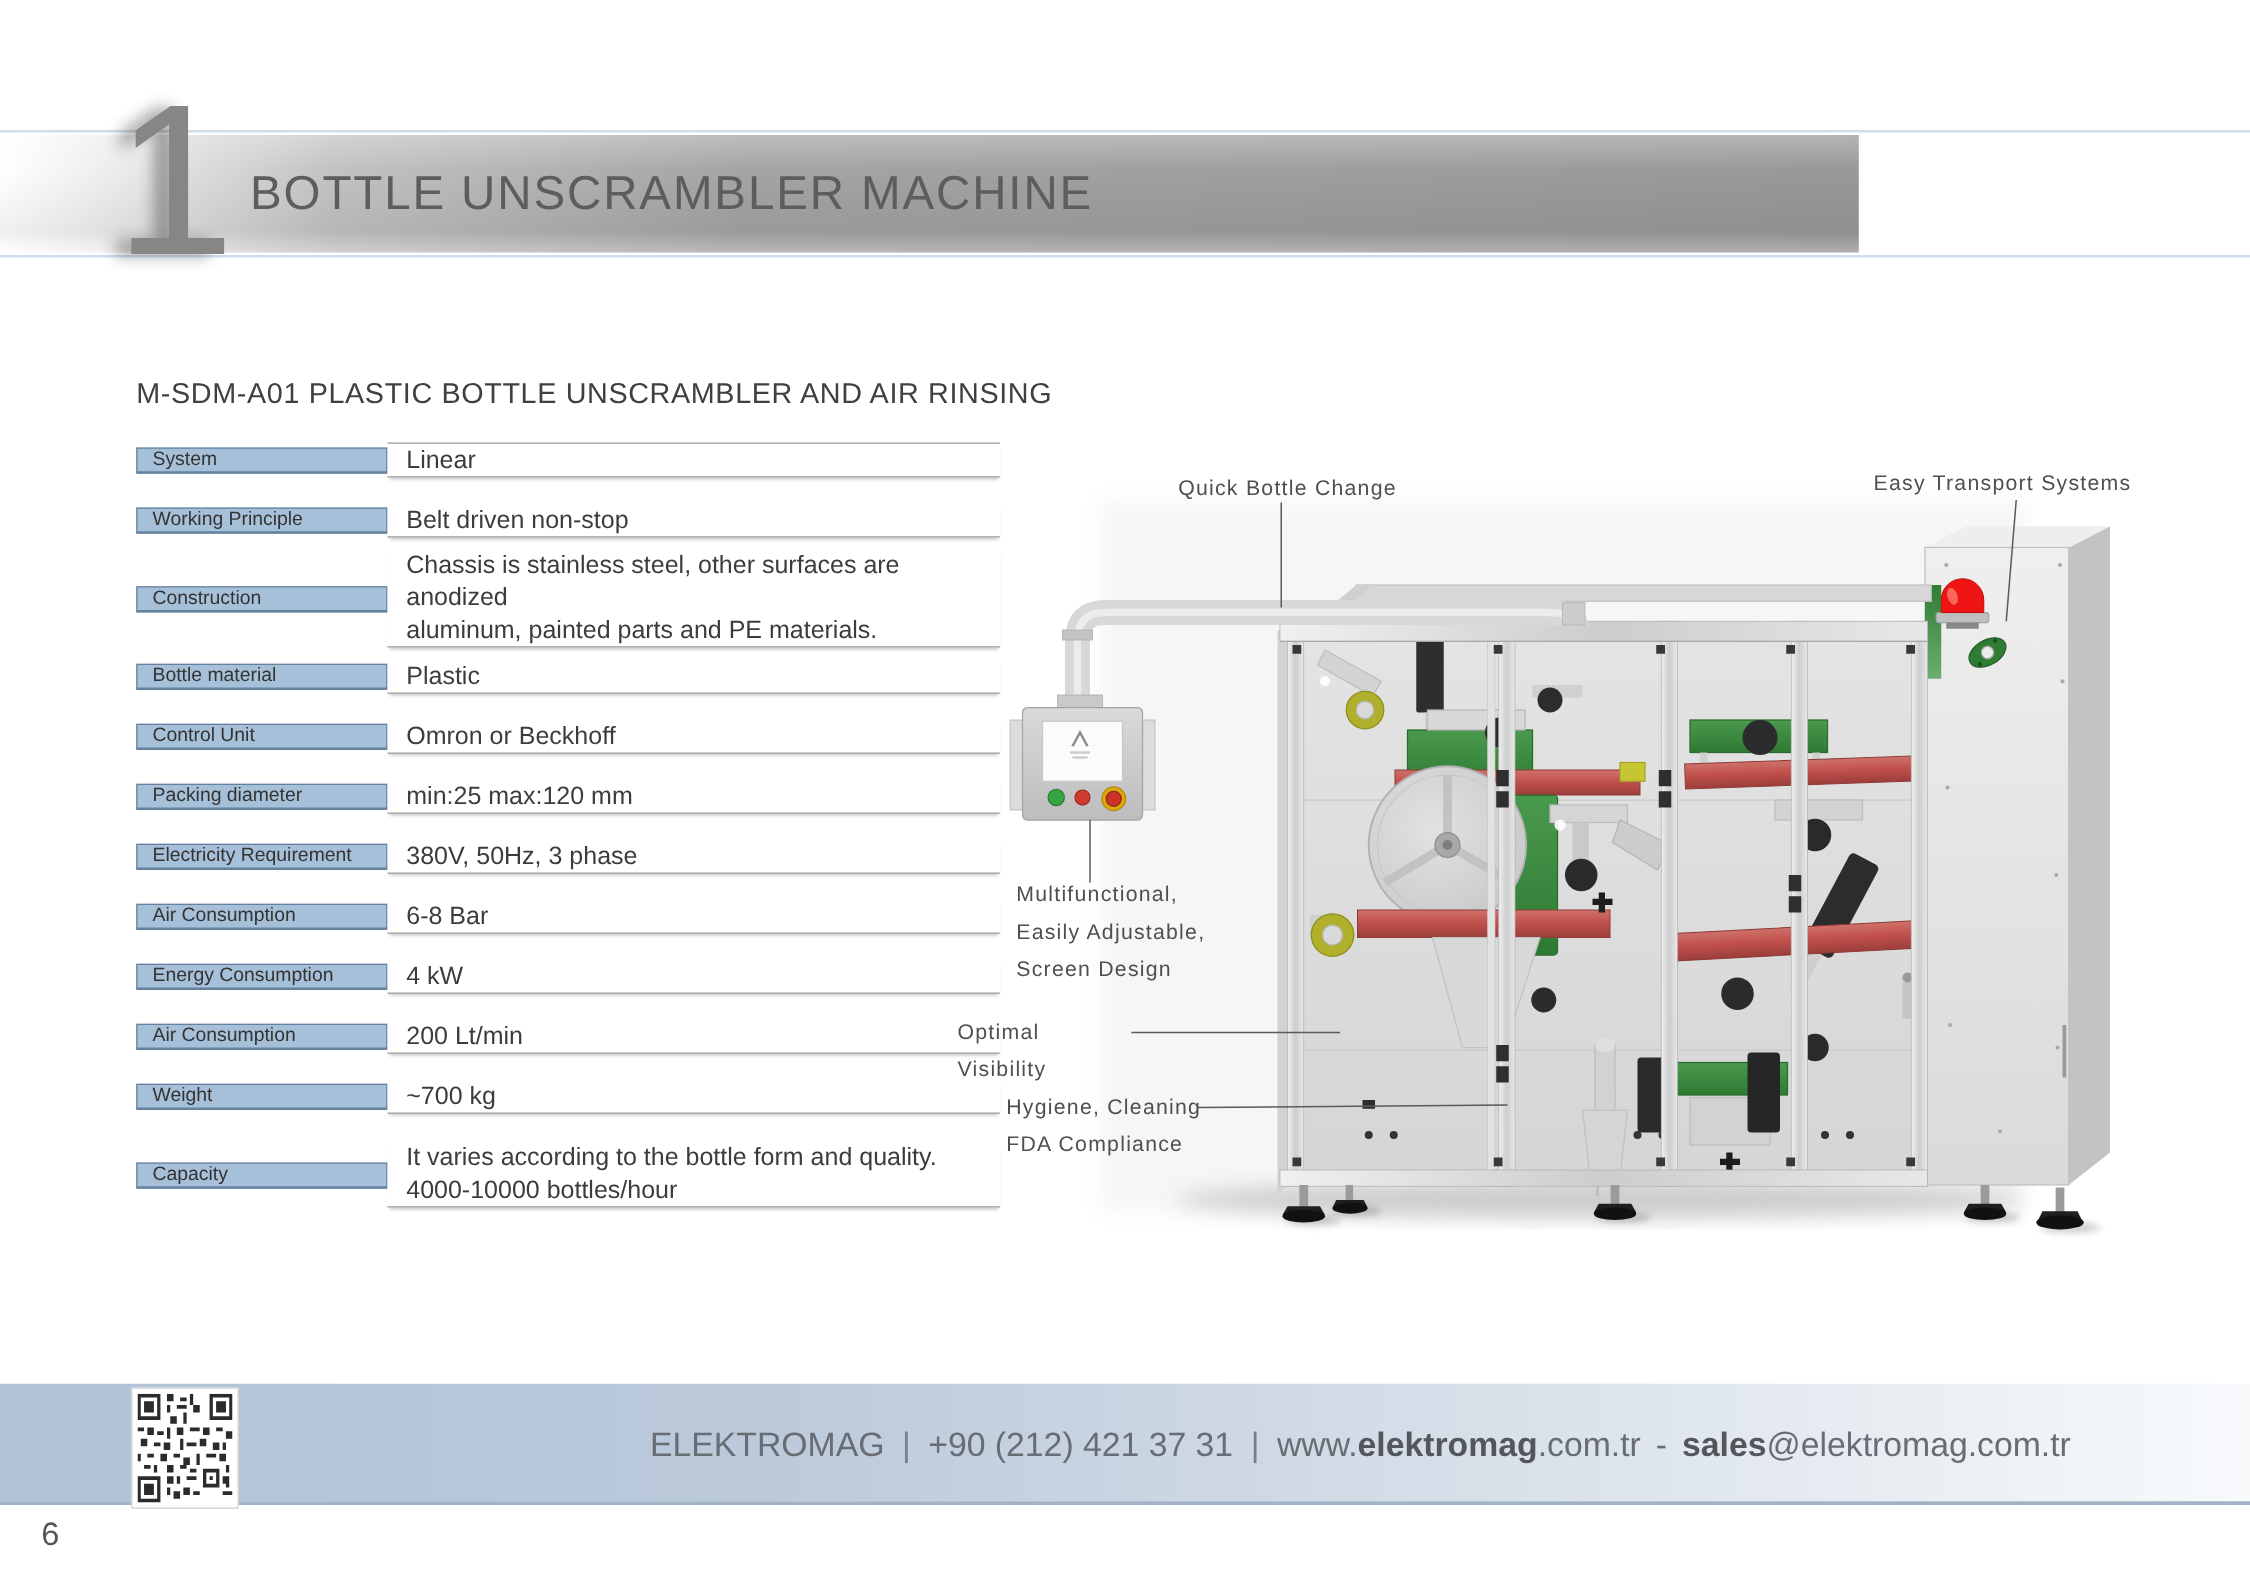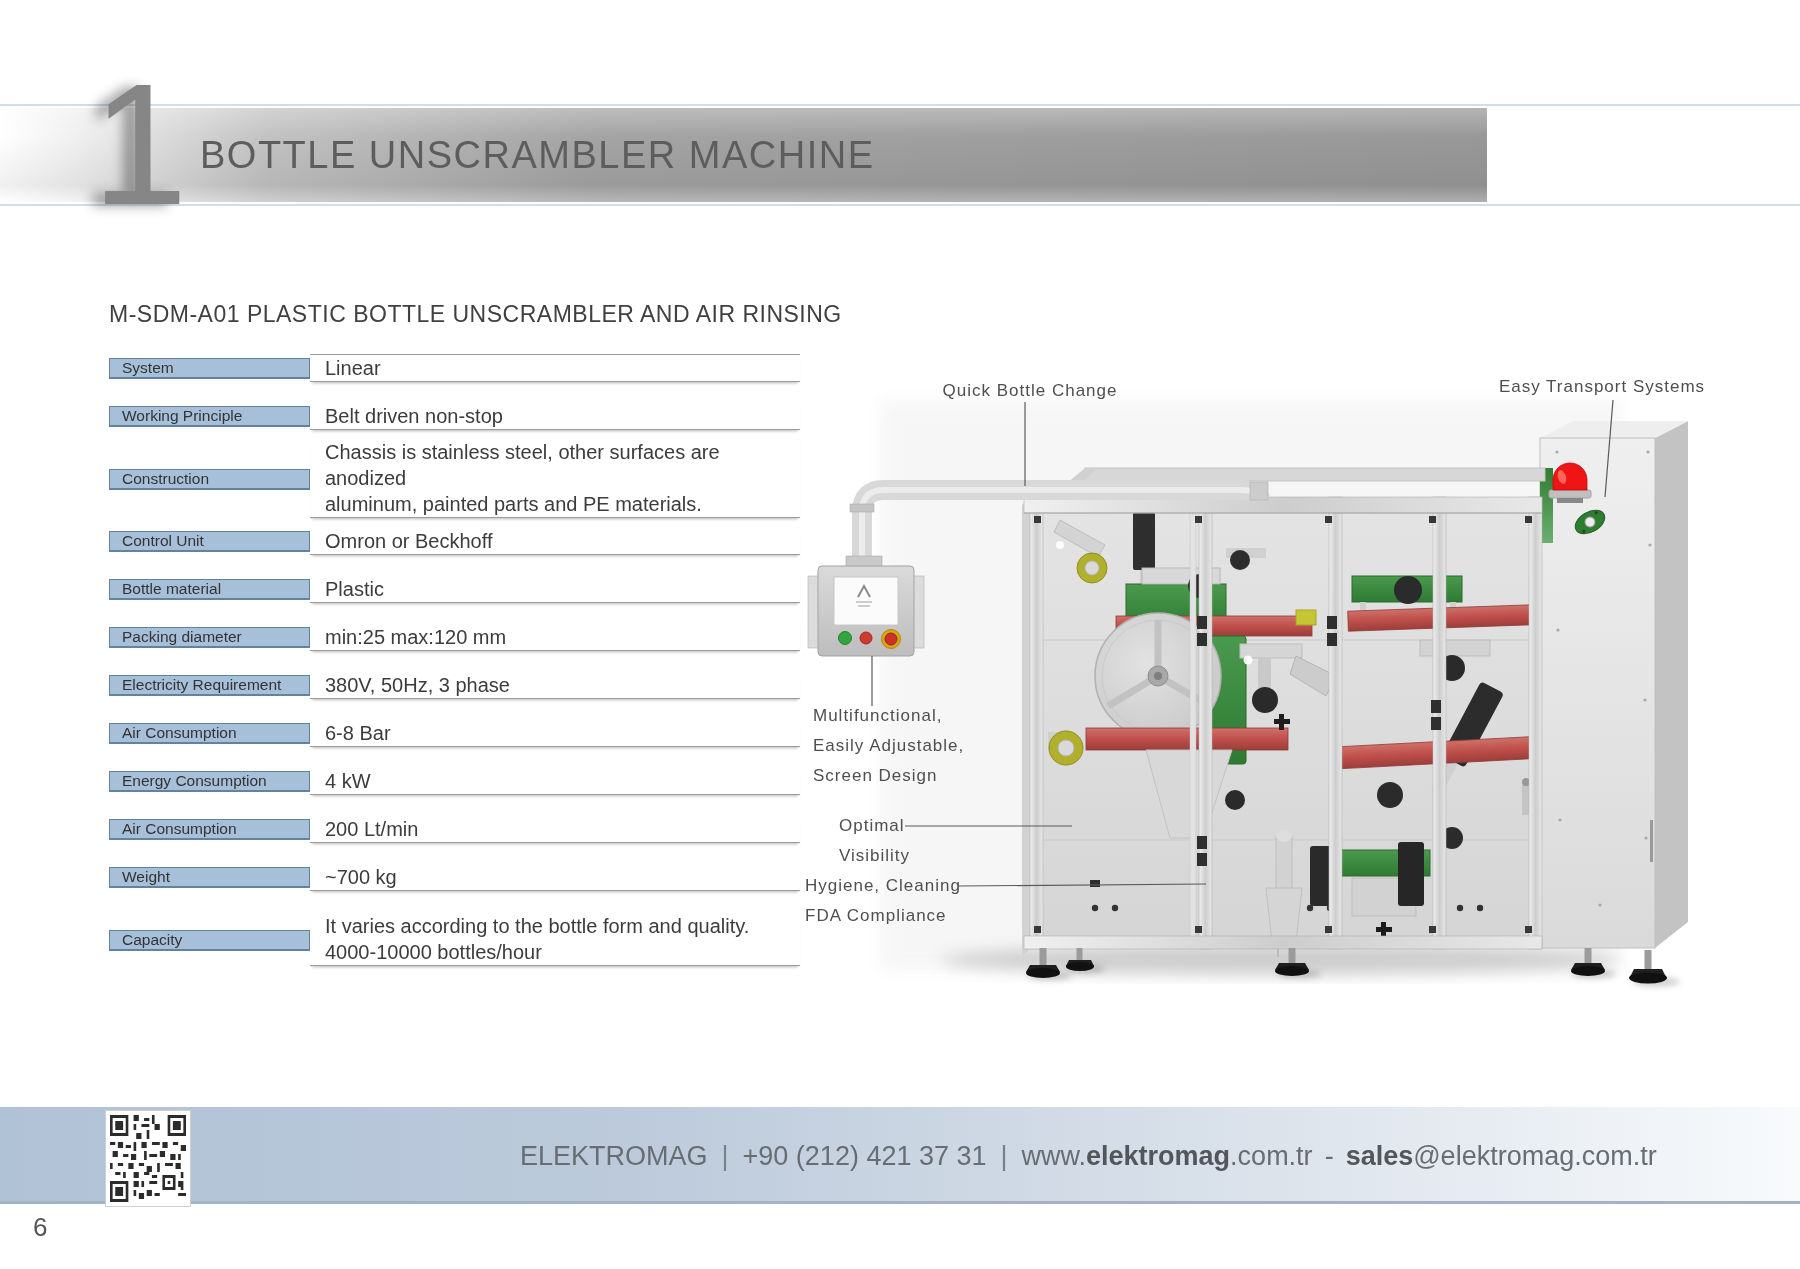--- a/index.html
+++ b/index.html
@@ -52,21 +52,21 @@
   }
   .spec-row:first-child .spec-value{border-top:1px solid #9b9b9b;}
   
   .callout{
     position:absolute;font-size:17px;letter-spacing:1px;color:#4f4f4f;
     line-height:30px;white-space:pre-line;z-index:4;
   }
   .co-quick{left:940px;top:376px;width:180px;text-align:center;}
   .co-easy{left:1497px;top:372px;width:210px;text-align:center;}
   .co-screen{left:813px;top:701px;}
-  .co-optimal{left:839px;top:811px;}
+  .co-optimal{left:766px;top:811px;}
   .co-hygiene{left:805px;top:871px;}
   .machine-svg{position:absolute;left:700px;top:350px;z-index:1;}
   
   .footer-band{
     position:absolute;left:0;top:1107px;width:1800px;height:94px;
     background:linear-gradient(90deg,#b0c2d6 0%,#bccadb 35%,#dde4ec 72%,#f8fafc 100%);
     border-bottom:3px solid #a2b3c6;
   }
   .qr-tile{
     position:absolute;left:105px;top:1110px;width:86px;height:97px;background:#fff;
@@ -101,26 +101,26 @@
     <div class="spec-row">
       <div class="spec-label">Working Principle</div>
       <div class="spec-value">Belt driven non-stop</div>
     </div>
     <div class="spec-row tall">
       <div class="spec-label">Construction</div>
       <div class="spec-value">Chassis is stainless steel, other surfaces are anodized
 aluminum, painted parts and PE materials.</div>
     </div>
     <div class="spec-row">
+      <div class="spec-label">Bottle material</div>
+      <div class="spec-value">Plastic</div>
+    </div>
+    <div class="spec-row">
       <div class="spec-label">Control Unit</div>
       <div class="spec-value">Omron or Beckhoff</div>
-    </div>
-    <div class="spec-row">
-      <div class="spec-label">Bottle material</div>
-      <div class="spec-value">Plastic</div>
     </div>
     <div class="spec-row">
       <div class="spec-label">Packing diameter</div>
       <div class="spec-value">min:25 max:120 mm</div>
     </div>
     <div class="spec-row">
       <div class="spec-label">Electricity Requirement</div>
       <div class="spec-value">380V, 50Hz, 3 phase</div>
     </div>
     <div class="spec-row">

